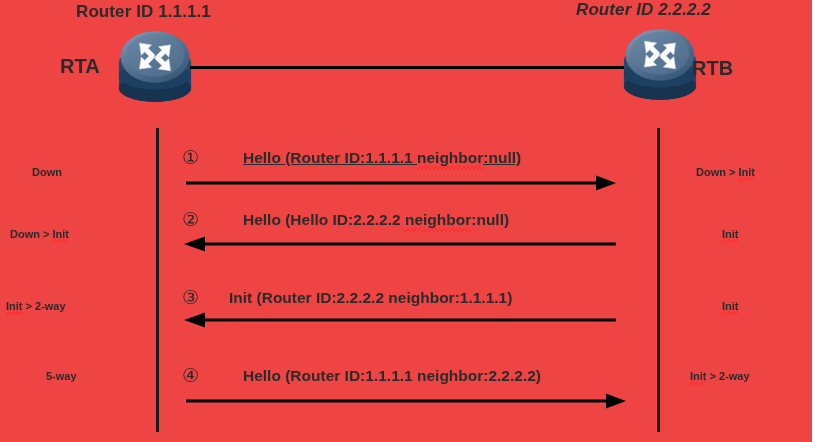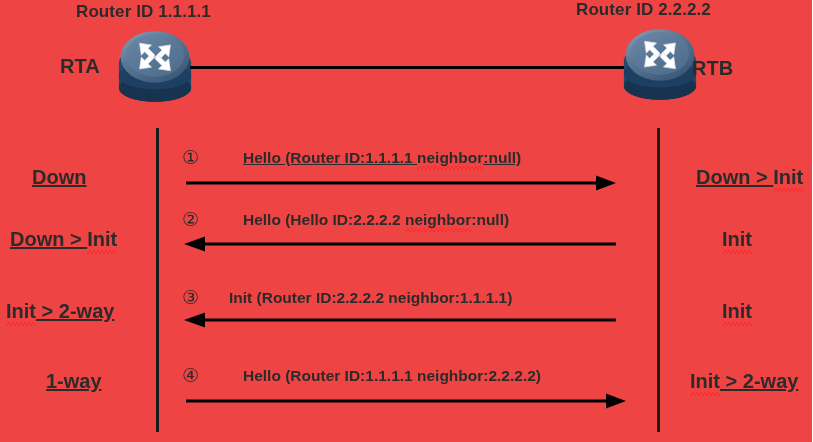--- a/index.html
+++ b/index.html
@@ -27,23 +27,22 @@
   .router-id {
     font-size: 17px;
     font-weight: bold;
     letter-spacing: .1px;
   }
   .router-name {
     font-size: 20px;
     font-weight: bold;
   }
   .state-label {
-    font-size: 20px;
-    font-weight: bold;
-    text-decoration: underline;
+    font-size: 11px;
+    font-weight: bold;
   }
   .msg-label {
     font-size: 15.5px;
     font-weight: bold;
   }
   .seq-num {
     font-size: 19px;
     font-weight: normal;
     font-family: "DejaVu Sans", sans-serif;
   }
@@ -133,21 +132,21 @@
 
         <path d="M50,34 L42,26 L46,22 L32,20 L34,34 L38,30 L46,38 Z"></path>
 
         <path d="M50,38 L58,46 L54,50 L68,52 L66,38 L62,42 L54,34 Z"></path>
       </g>
     </svg>
   </div>
 
   <div class="link-line" style="left:190px; top:66px; width:443px; height:3px;"></div>
 
-  <div class="txt router-id" style="left:576px; top:0px;">Router ID 2.2.2.2</div>
+  <div class="txt router-id" style="left:576px; top:0px;font-style:italic;">Router ID 2.2.2.2</div>
 
   <div class="router-icon" style="left:617px; top:24px;">
     <svg viewBox="0 0 100 100" xmlns="http://www.w3.org/2000/svg">
       <defs>
         <linearGradient id="topg2" x1="0" y1="0" x2="0.7" y2="1">
           <stop offset="0%" stop-color="#8aa2ba"></stop>
           <stop offset="45%" stop-color="#5b7897"></stop>
           <stop offset="100%" stop-color="#3a5977"></stop>
         </linearGradient>
         <linearGradient id="bodyg2" x1="0" y1="0" x2="0" y2="1">
@@ -234,21 +233,21 @@
       <line x1="16" y1="8" x2="432" y2="8" stroke="#000000" stroke-width="3.2"></line>
       <polygon points="0,8 21,0.5 21,15.5" fill="#000000"></polygon>
     </svg>
   </div>
 
   <div class="txt state-label" style="left:722px; top:300px;">
     <span class="sq">Init</span>
   </div>
 
   <div class="txt state-label" style="left:46px; top:370px;">
-    <span>1-way</span>
+    <span>5-way</span>
   </div>
 
   <div class="txt seq-num" style="left:182px; top:364px;">④</div>
 
   <div class="txt msg-label" style="left:243px; top:367px;">
     <span>Hello (Router ID:1.1.1.1 neighbor:2.2.2.2)</span>
   </div>
 
   <div class="arrow-wrap" style="left:186px; top:393px; width:440px;">
     <svg width="440" height="16" viewBox="0 0 440 16" xmlns="http://www.w3.org/2000/svg">

